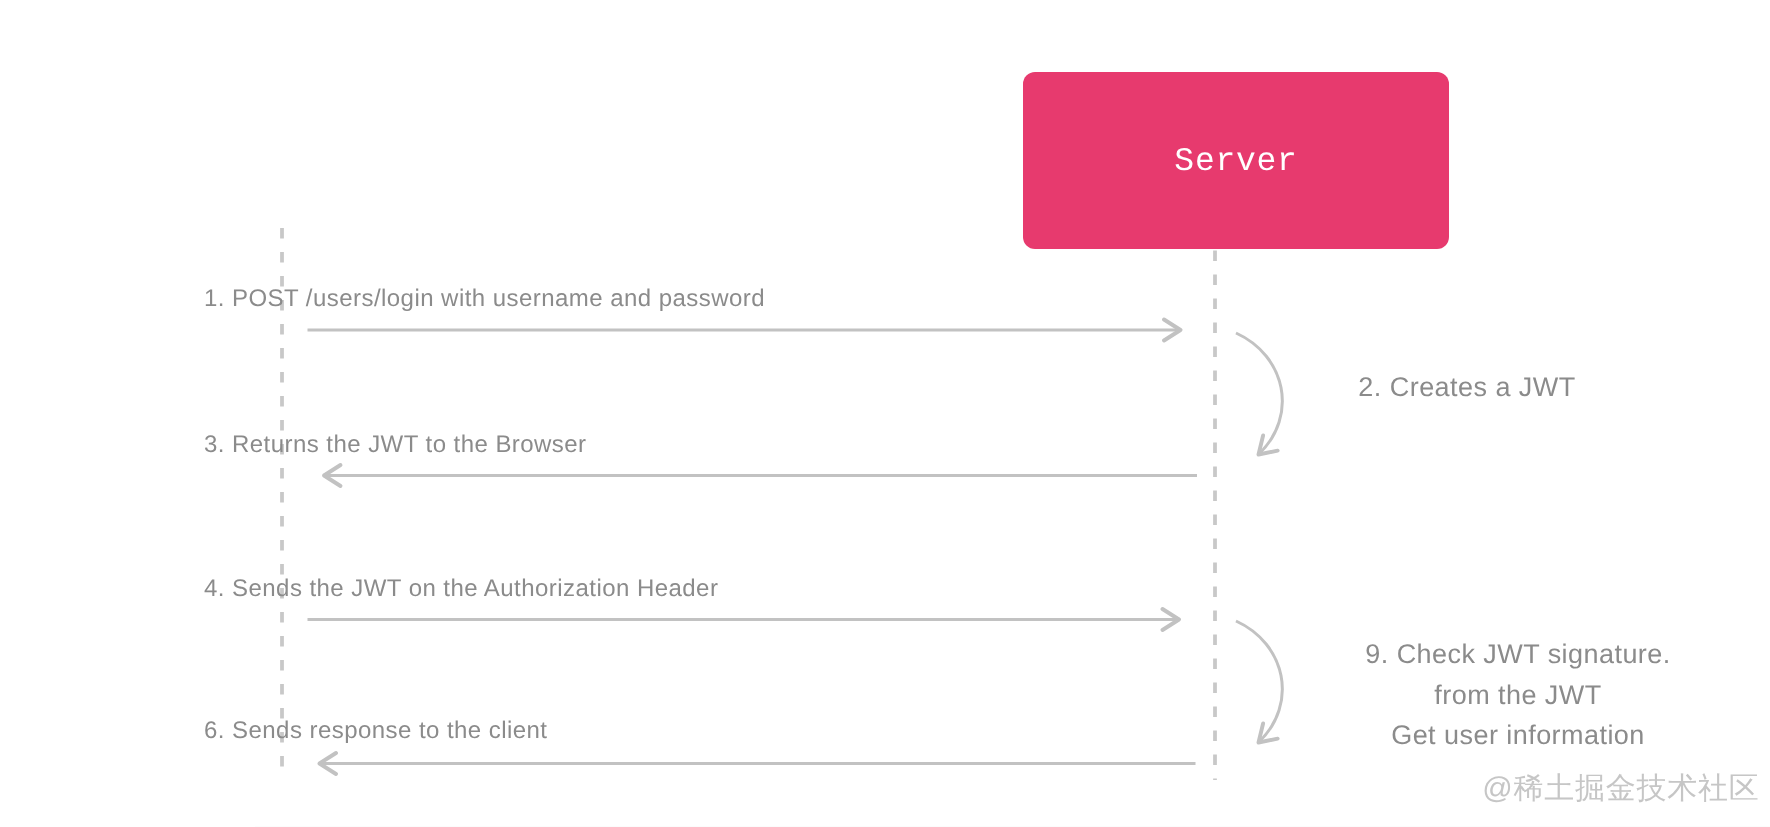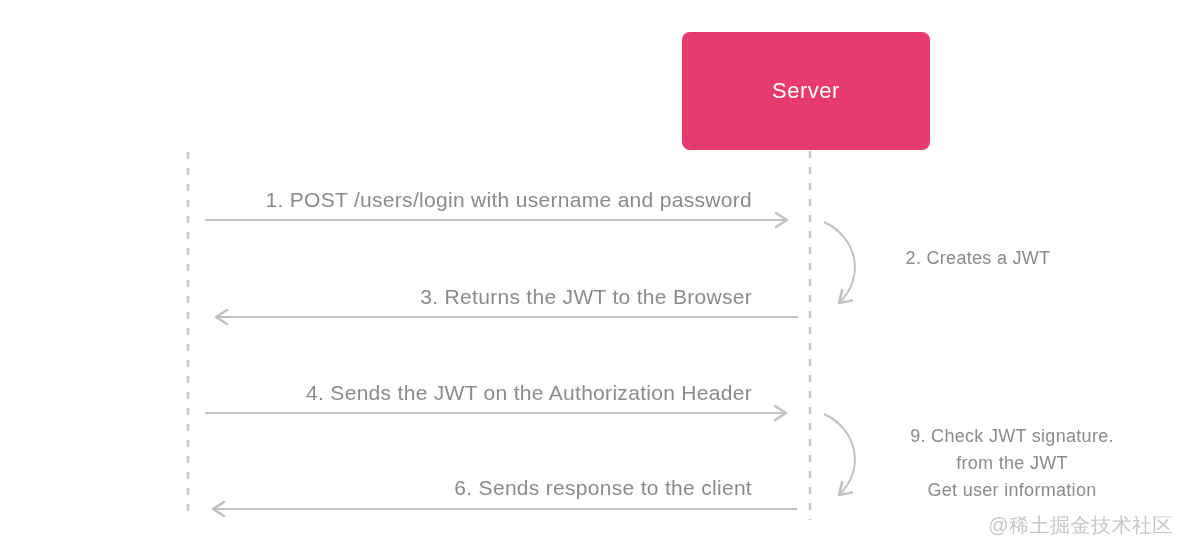--- a/index.html
+++ b/index.html
@@ -35,46 +35,47 @@
   .actor-box .actor-label{
     color:var(--box-text);
     font-size:22px;
     letter-spacing:0.5px;
   }
   .actor-browser{
     left:63px; top:32px; width:257px; height:118px;
     background:var(--browser-box);
   }
   .actor-server{
-    left:682px; top:32px; width:248px; height:118px;
+    left:682px; top:48px; width:284px; height:118px;
     background:var(--server-box);
+    font-family:Liberation Mono, monospace;
   }
   .graphics{
     position:absolute;
     left:0; top:0;
     width:1180px; height:551px;
   }
   .lifeline{
     stroke:var(--lifeline);
     stroke-width:2.5;
     stroke-dasharray:7 9;
     fill:none;
   }
   .msg-arrow{
     stroke:var(--arrow);
     stroke-width:2;
     fill:none;
   }
   .msg-label{
     position:absolute;
-    left:152px;
+    left:136px;
     width:600px;
-    text-align:right;
+    text-align:left;
     color:var(--message-text);
-    font-size:21px;
+    font-size:16px;
     letter-spacing:0.3px;
     line-height:22px;
   }
   .msg-label-1{top:189px;}
   .msg-label-3{top:286px;}
   .msg-label-4{top:382px;}
   .msg-label-6{top:477px;}
   .self-note{
     position:absolute;
     left:888px;

